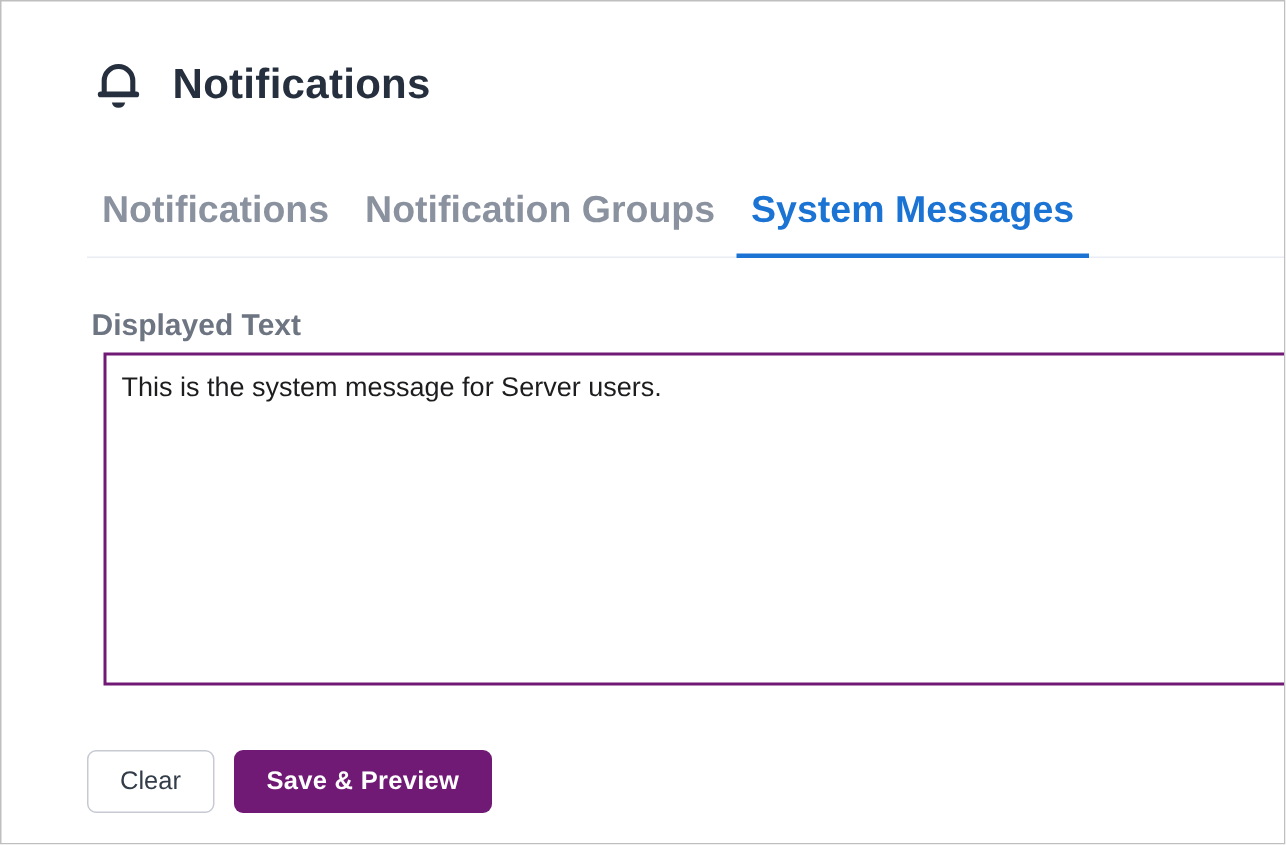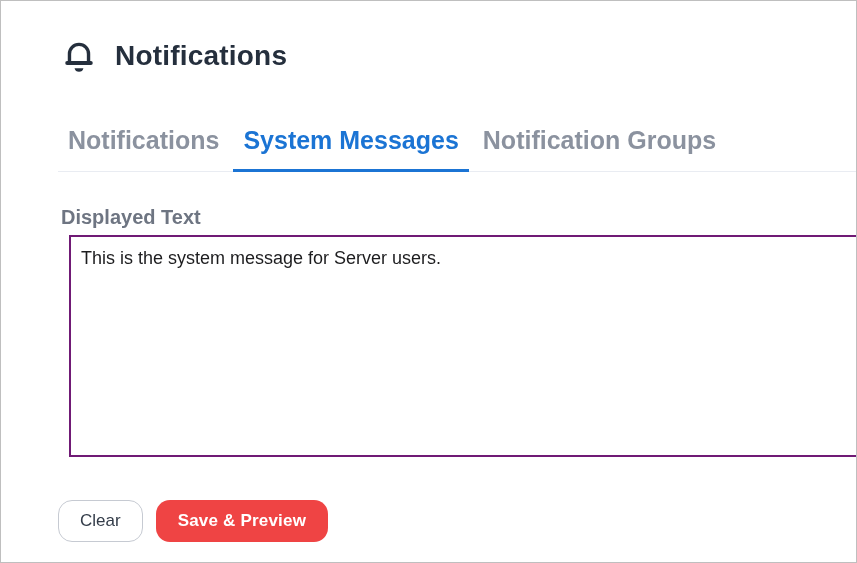--- a/index.html
+++ b/index.html
@@ -79,37 +79,37 @@
 
   
   .button-row {
     display: flex;
     align-items: center;
     gap: 13px;
     margin: 43px 0 0 25px;
   }
   .btn {
     height: 42px;
-    border-radius: 14px;
+    border-radius: 6px;
     font-family: "Liberation Sans", "DejaVu Sans", sans-serif;
     font-size: 17px;
     cursor: pointer;
     display: inline-flex;
     align-items: center;
     justify-content: center;
   }
   .btn-clear {
     background: #ffffff;
     border: 1px solid #c6cad2;
     color: #333c49;
     padding: 0 21px;
     font-weight: 400;
   }
   .btn-save {
-    background: #ef4444;
+    background: #701a75;
     border: none;
     color: #ffffff;
     padding: 0 22px;
     font-weight: 600;
     letter-spacing: 0.2px;
   }
 </style>
 </head>
 <body>
 
@@ -121,22 +121,22 @@
         <path d="M8 22 V14 a9 9 0 0 1 18 0 V22" fill="none" stroke="#252f3d" stroke-width="3.2"></path>
         <rect x="4" y="20.8" width="26" height="3.6" rx="1.8" fill="#252f3d"></rect>
         <path d="M12.8 27.6 A4.3 4.3 0 0 0 21.2 27.6 Z" fill="#252f3d"></path>
       </svg>
     </span>
     <span class="page-title">Notifications</span>
   </div>
 
   <div class="tabs">
     <div class="tab">Notifications</div>
+    <div class="tab">Notification Groups</div>
     <div class="tab active">System Messages</div>
-    <div class="tab">Notification Groups</div>
   </div>
 
   <div class="field-label">Displayed Text</div>
 
   <textarea class="message-textarea" spellcheck="false" style="">This is the system message for Server users.</textarea>
 
   <div class="button-row">
     <button class="btn btn-clear">Clear</button>
     <button class="btn btn-save">Save &amp; Preview</button>
   </div>

